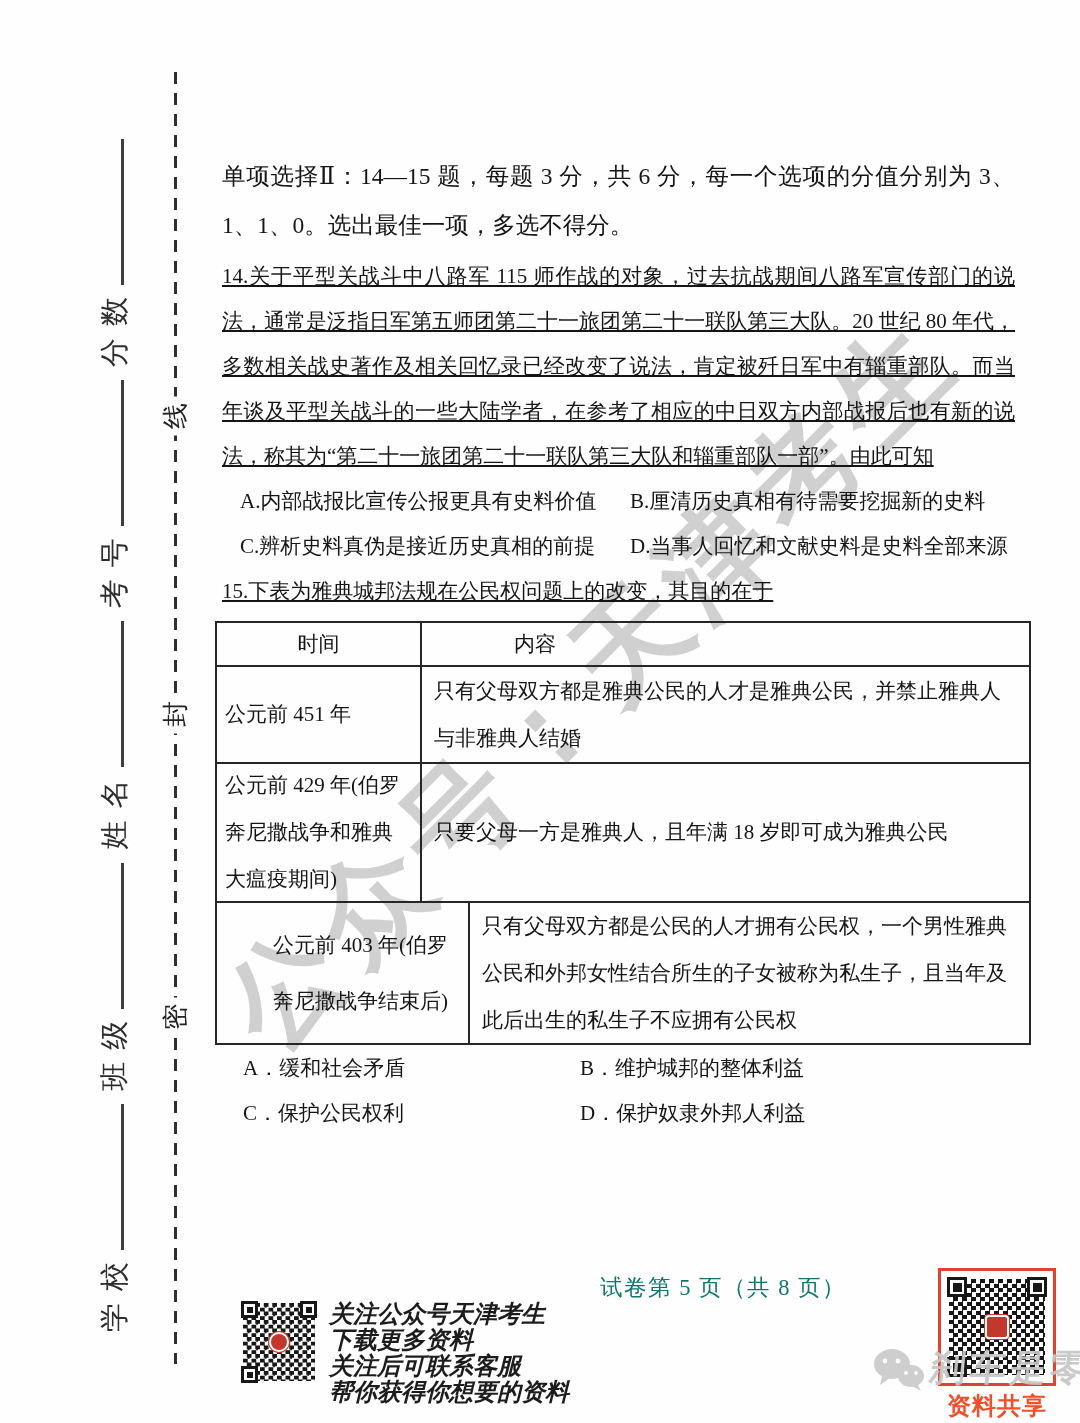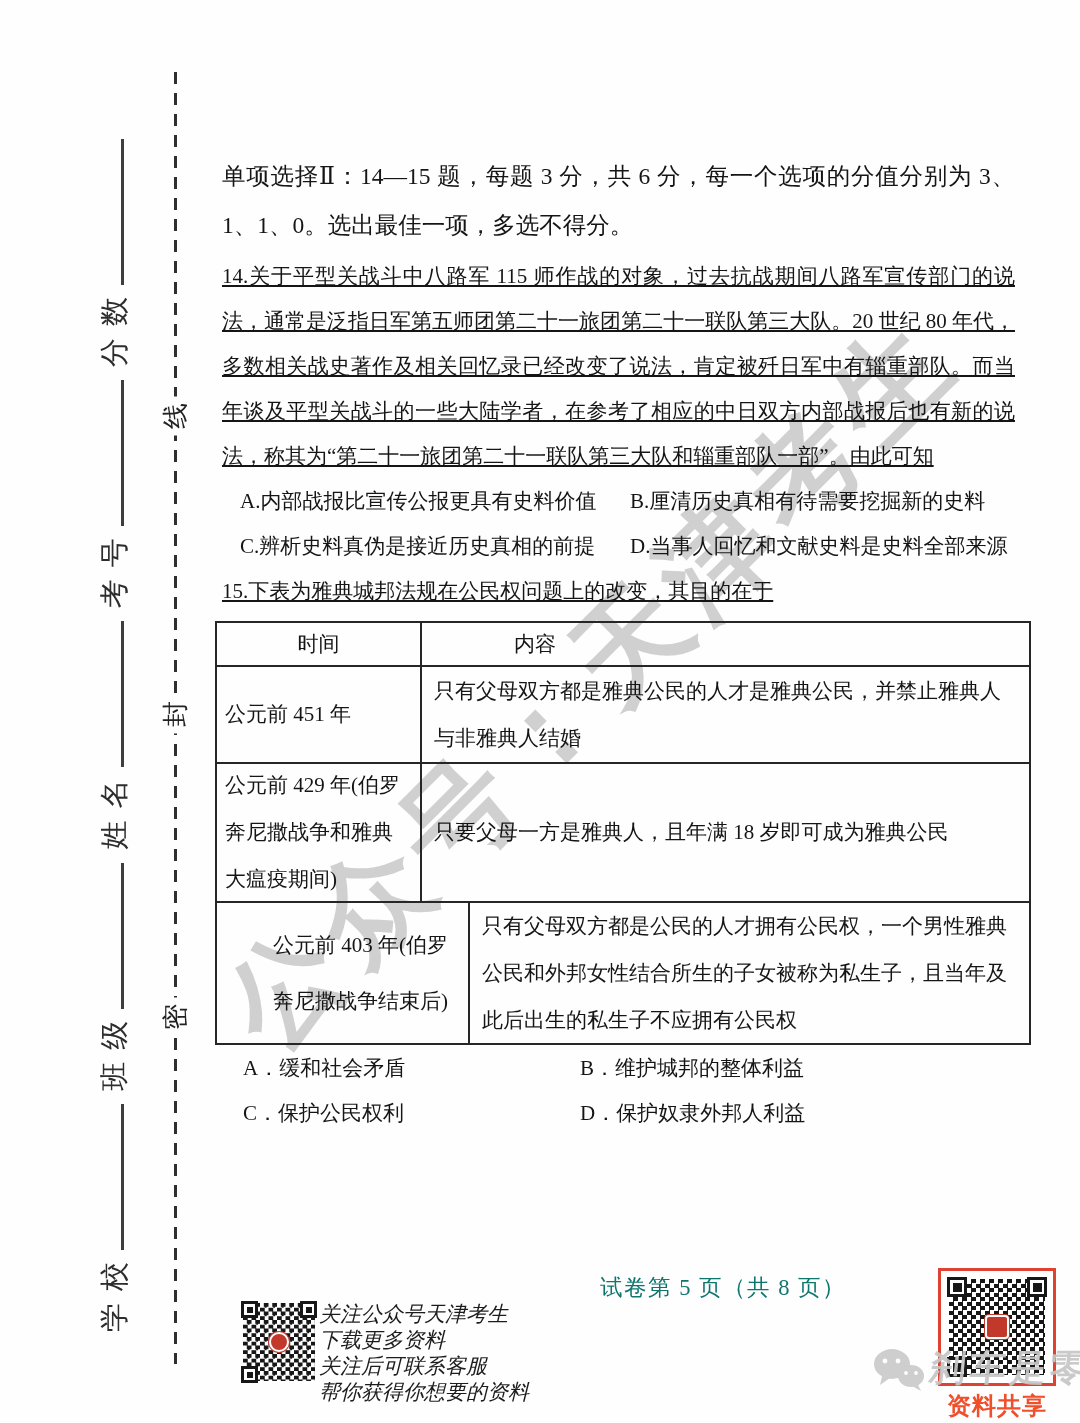--- a/index.html
+++ b/index.html
@@ -73,22 +73,22 @@
     background-size:8.5px 8.5px;}
   .fsq{position:absolute;width:17px;height:17px;border:3.5px solid #171717;background:#fff;box-sizing:border-box;}
   .fsq::after{content:"";position:absolute;inset:2.5px;background:#171717;}
   .fsq.tl{left:1px;top:1px;} .fsq.tr{right:1px;top:1px;} .fsq.bl{left:1px;bottom:1px;}
   .qr-logo{position:absolute;left:50%;top:50%;background:#c2392b;border:2px solid #fff;
            box-shadow:0 0 0 1px #c2392b;}
   .logo-round{width:16px;height:16px;margin:-10px 0 0 -10px;border-radius:50%;}
   .logo-square{width:20px;height:20px;margin:-12px 0 0 -12px;border-radius:4px;}
   .promo{position:absolute;left:240px;top:1300px;display:flex;z-index:2;}
   .promo-qr{position:relative;width:78px;height:84px;flex:none;}
-  .promo-lines{margin-left:1px;padding-top:1px;font-size:21px;line-height:26px;
-               font-weight:400;font-style:italic;color:#1c1c1c;white-space:nowrap;}
+  .promo-lines{margin-left:11px;padding-top:1px;font-size:24px;line-height:26px;
+               font-weight:700;font-style:italic;color:#1c1c1c;white-space:nowrap;}
   .share{position:absolute;left:938px;top:1268px;z-index:4;}
   .share-qr{position:relative;width:112px;height:112px;border:3px solid #e04231;background:#fff;}
   .share-qr .cells{inset:8px;background-size:9px 9px;}
   .share-qr .fsq{width:20px;height:20px;} 
   .share-qr .fsq.tl{left:6px;top:6px;} .share-qr .fsq.tr{right:6px;top:6px;} .share-qr .fsq.bl{left:6px;bottom:6px;}
   .share-label{margin-top:4px;width:118px;text-align:center;font-size:24px;font-weight:700;
                color:#f04f2c;letter-spacing:1px;}
   .corner-wm{position:absolute;left:872px;top:1344px;z-index:6;display:flex;align-items:center;}
   .corner-wm .txt{font-size:36px;font-weight:700;letter-spacing:4px;transform:skewX(-6deg);
                   color:#c6c6c6;opacity:.92;white-space:nowrap;}

